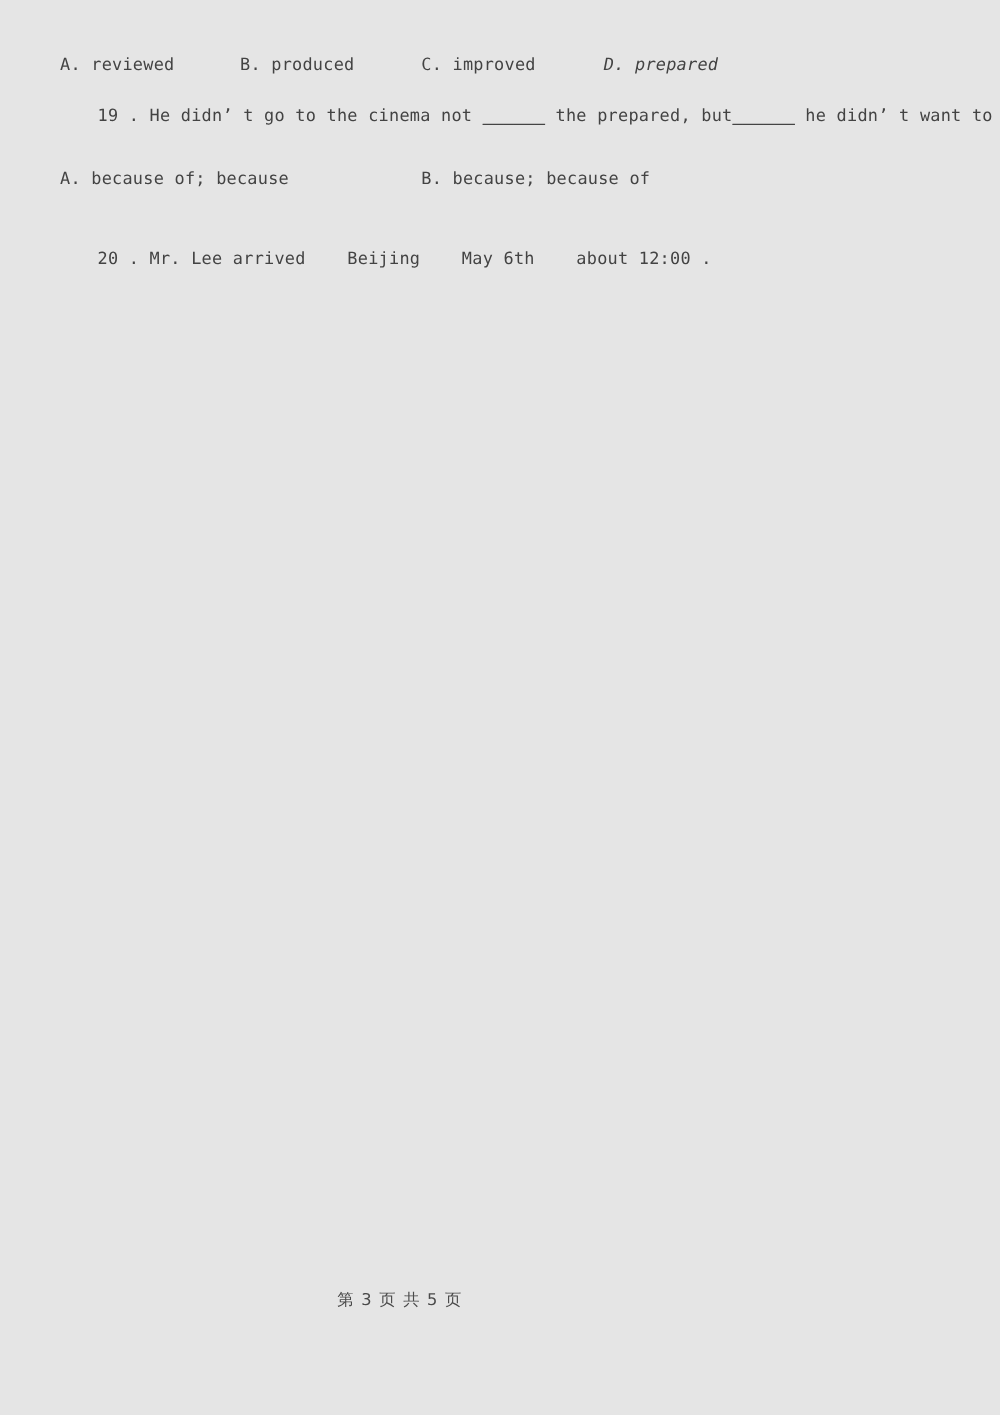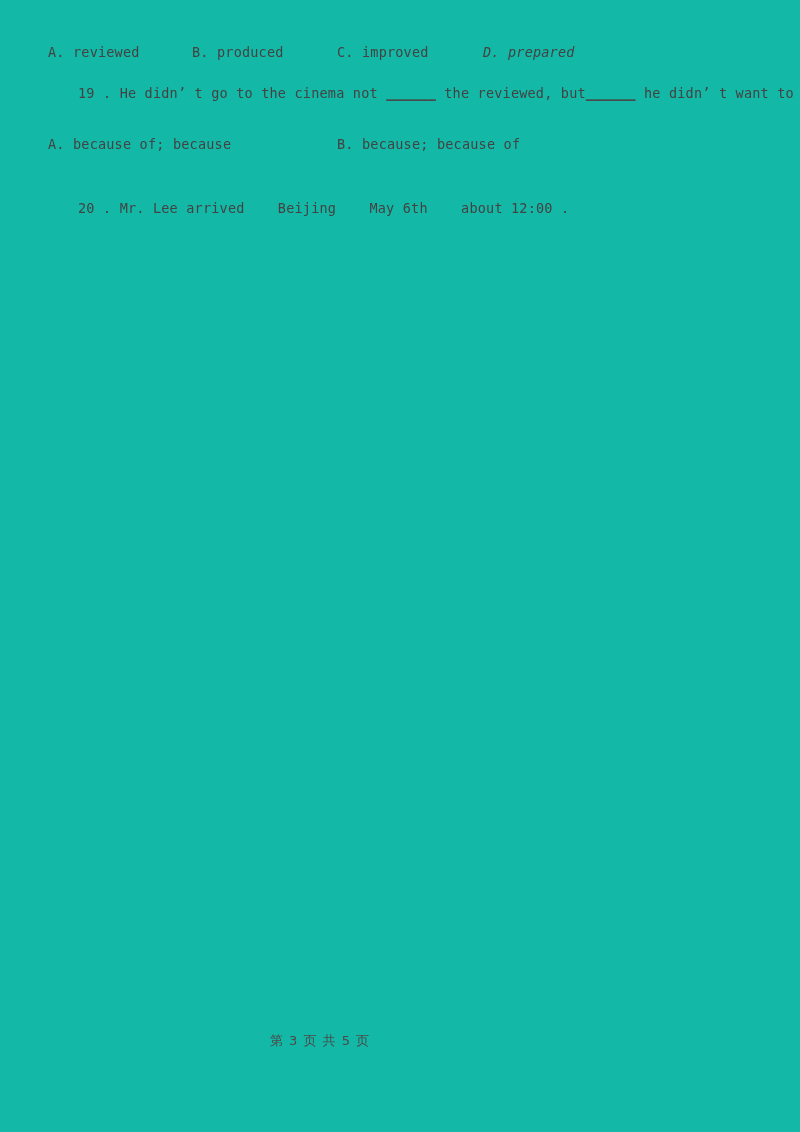--- a/index.html
+++ b/index.html
@@ -16,21 +16,21 @@
     color: #3a3a3a;
     -webkit-font-smoothing: none;
   }
 
   .page {
     position: absolute;
     top: 0;
     left: 0;
     width: 800px;
     height: 1132px;
-    background: #14b8a6;
+    background: #e5e5e5;
     overflow: hidden;
   }
 
   .content {
     position: absolute;
     left: 48px;
     top: 44px;
     width: 712px;
   }
 
@@ -58,21 +58,20 @@
     white-space: pre;
     color: #434343;
     letter-spacing: 0.2px;
   }
   .q-indent { padding-left: 30px; }
 
   .blank-u {
     text-decoration: underline;
     text-decoration-color: #4a4a4a;
     text-underline-offset: 2px;
-    font-family: Liberation Mono, monospace;
   }
 
   .footer {
     position: absolute;
     left: 0;
     top: 1032px;
     width: 640px;
     text-align: center;
     font-family: "DejaVu Sans", "Liberation Sans", sans-serif;
     font-size: 13px;
@@ -91,21 +90,21 @@
 
     <div class="opt-row" style="height:17px;">
       <span class="opt" style="left:0px;">A. reviewed</span>
       <span class="opt" style="left:144px;">B. produced</span>
       <span class="opt" style="left:289px;">C. improved</span>
       <span class="opt" style="left:435px;font-style:italic;">D. prepared</span>
     </div>
 
     <div class="gap-md"></div>
 
-    <div class="q-line q-indent"><span>19 . He didn’ t go to the cinema not </span><span class="blank-u">______</span><span> the reviewed, but</span><span class="blank-u">______</span><span> he didn’ t want to see the</span></div>
+    <div class="q-line q-indent"><span>19 . He didn’ t go to the cinema not </span><span class="blank-u">______</span><span> the prepared, but</span><span class="blank-u">______</span><span> he didn’ t want to see the</span></div>
 
     <div style="height:9px;"></div>
 
 
     <div class="gap-md"></div>
 
     <div class="opt-row">
       <span class="opt" style="left:0px;">A. because of; because</span>
       <span class="opt" style="left:289px;">B. because; because of</span>
     </div>

